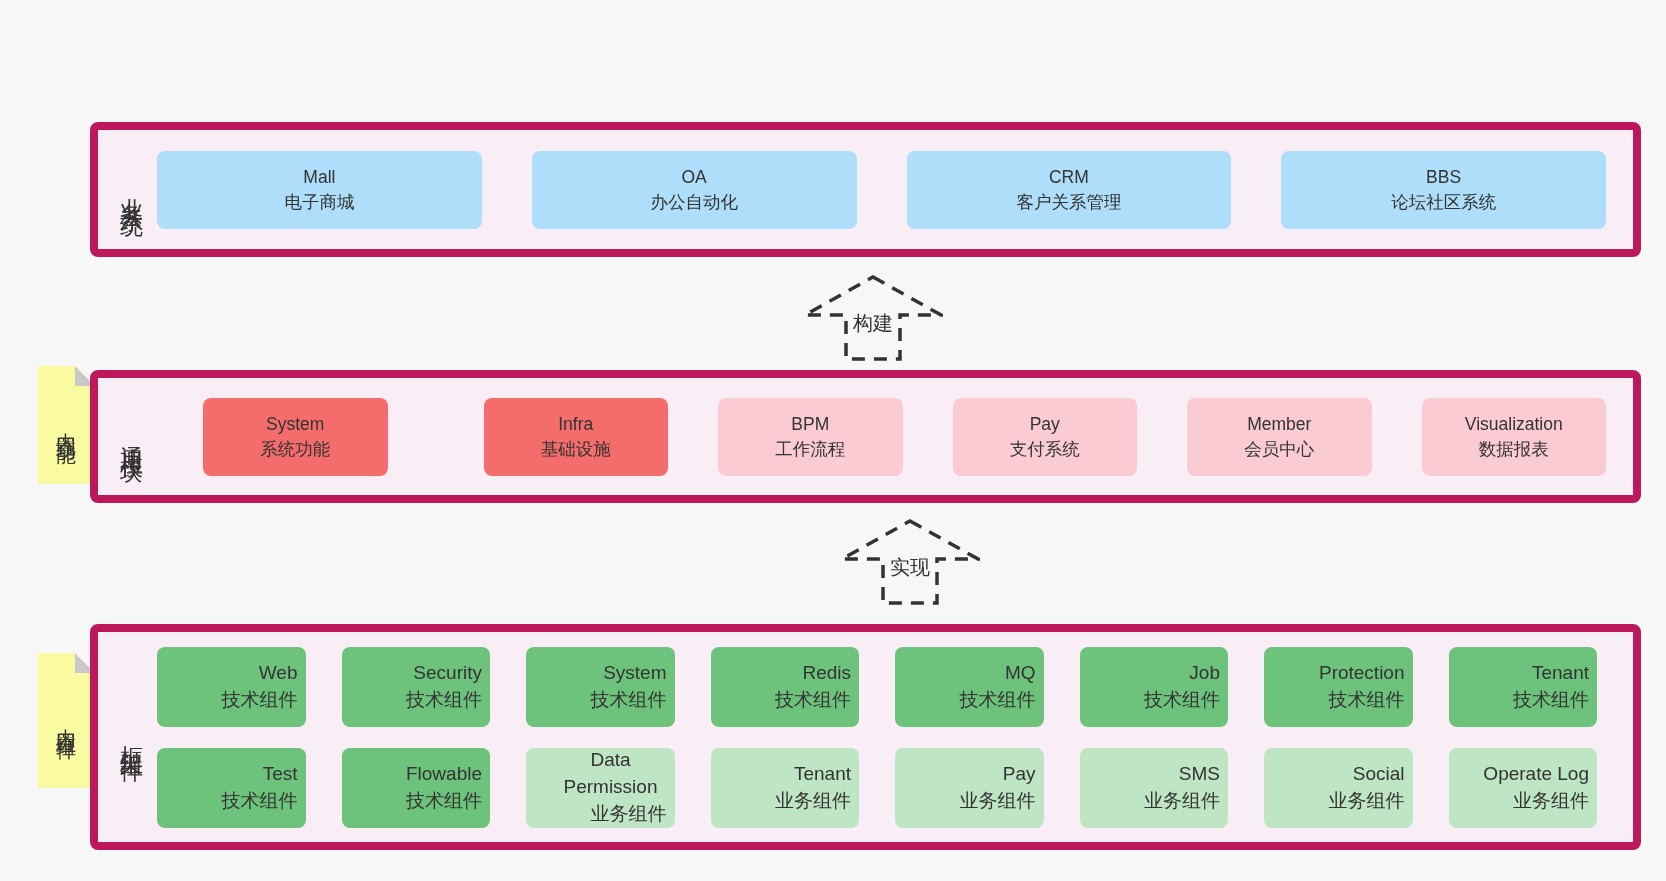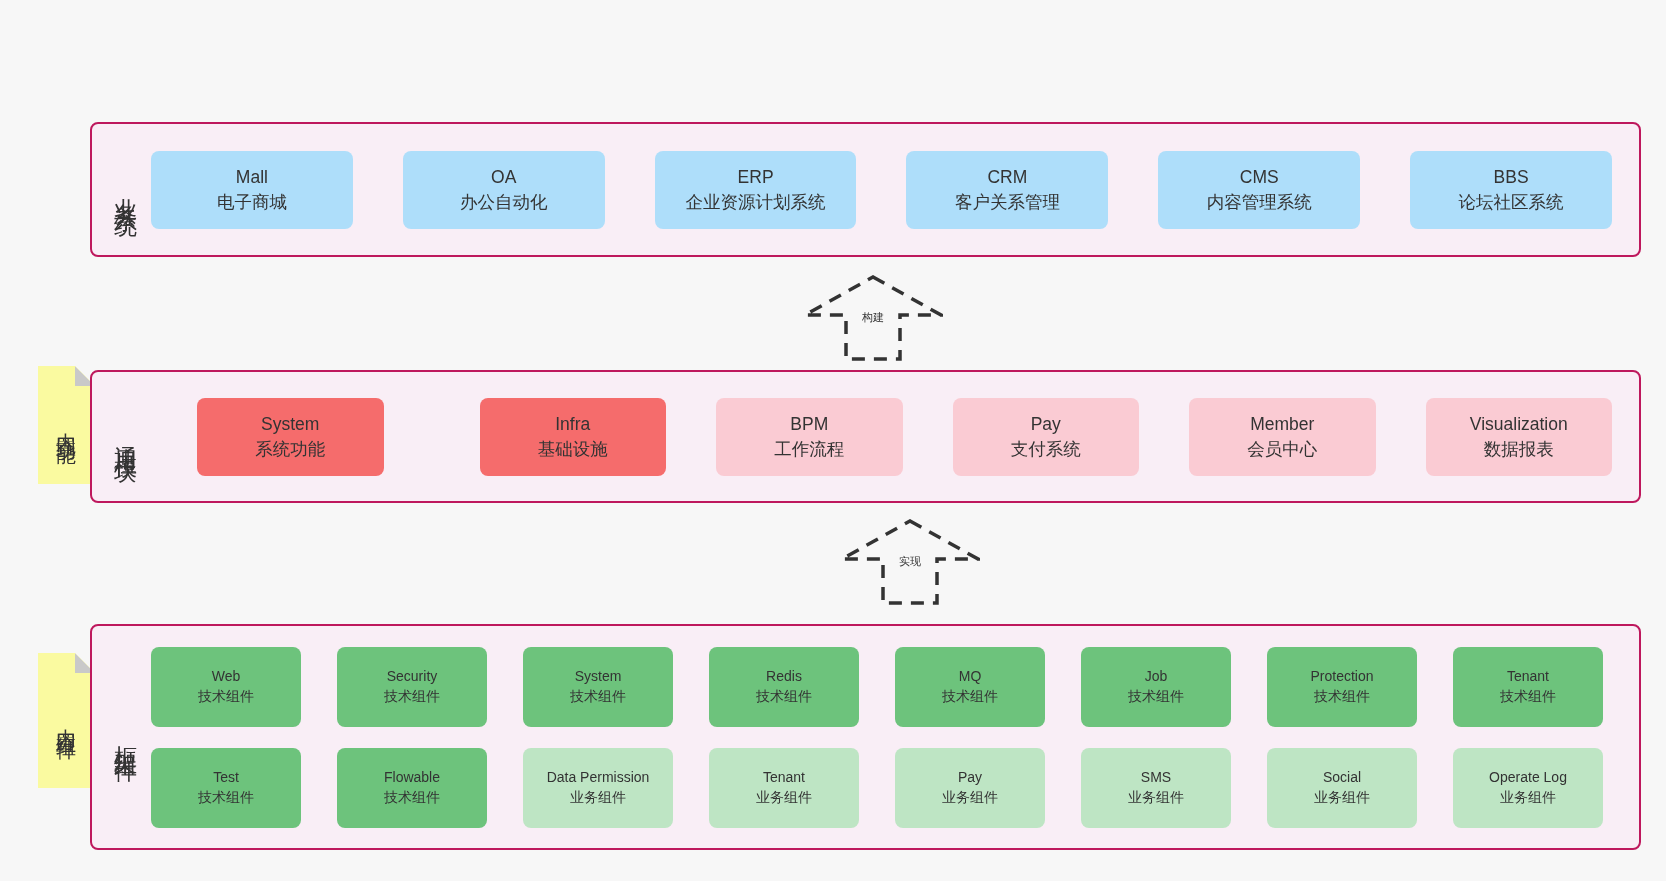--- a/index.html
+++ b/index.html
@@ -6,21 +6,21 @@
   html,body { margin:0; padding:0; }
   body {
     width:1666px; height:881px; position:relative; overflow:hidden;
     background:#F7F7F7; color:#333333;
     font-family:"Liberation Sans","DejaVu Sans",sans-serif;
   }
 
   
   .layer {
     position:absolute; left:90px; width:1551px; z-index:1;
-    background:#F9EEF6; border:2px solid #be185d; border-radius:8px;
+    background:#F9EEF6; border:8px solid #be185d; border-radius:8px;
     display:flex; align-items:stretch;
   }
   #layer-business   { top:122px; height:135px; }
   #layer-modules    { top:370px; height:133px; }
   #layer-components { top:624px; height:226px; }
 
   .vlabel {
     writing-mode:vertical-rl; text-orientation:upright;
     font-size:23px; letter-spacing:5px; line-height:1;
     align-self:center; margin-left:15px; width:30px; text-align:center;
@@ -35,21 +35,21 @@
     flex:1; display:flex; flex-direction:column; justify-content:center;
     gap:21px; padding:0 36px 0 14px;
   }
   .row8 { display:flex; gap:36px; }
 
   .box {
     flex:1; height:78px; border-radius:8px; padding:0 8px;
     display:flex; flex-direction:column; align-items:center; justify-content:center;
     text-align:center; font-size:17.5px; line-height:1.42;
   }
-  .row8 .box { height:80px; font-size:14px; }
+  .row8 .box { height:80px; font-size:19px;align-items:flex-end; }
   .box .t { max-width:112px; }
   .blue   { background:#AEDEFA; }
   .red    { background:#F56C6C;margin-left:46px; }
   .pink   { background:#FACBD3;align-items:center; }
   .green  { background:#6DC37C; }
   .lgreen { background:#BEE5C4; }
 
   
   .note {
     position:absolute; z-index:0; background:#FAFAA0;
@@ -67,21 +67,21 @@
     font-size:20px; letter-spacing:4px; line-height:1; color:#333;
   }
 
   
   .arrow { position:absolute; width:140px; height:86px; z-index:2; }
   #arrow-build     { left:803px; top:275px; }
   #arrow-implement { left:840px; top:519px; }
   .arrow svg { display:block; width:140px; height:86px; }
   .arrow .arrow-label {
     position:absolute; left:50%; top:34px; transform:translateX(-50%);
-    background:#F7F7F7; padding:1px 3px; font-size:11px; white-space:nowrap;text-align:center;
+    background:#F7F7F7; padding:1px 3px; font-size:20px; white-space:nowrap;text-align:center;
   }
 </style>
 </head>
 <body>
 
 <div class="note" id="note-modules">
   <span class="fold"></span>
   <span class="ntext">内置功能</span>
 </div>
 <div class="note" id="note-components">
@@ -94,30 +94,22 @@
   <div class="boxes-row">
     <div class="box blue">
       <div class="t">Mall</div>
       <div class="s">电子商城</div>
     </div>
     <div class="box blue">
       <div class="t">OA</div>
       <div class="s">办公自动化</div>
     </div>
     <div class="box blue">
-      <div class="t">ERP</div>
-      <div class="s">企业资源计划系统</div>
-    </div>
-    <div class="box blue">
       <div class="t">CRM</div>
       <div class="s">客户关系管理</div>
-    </div>
-    <div class="box blue">
-      <div class="t">CMS</div>
-      <div class="s">内容管理系统</div>
     </div>
     <div class="box blue">
       <div class="t">BBS</div>
       <div class="s">论坛社区系统</div>
     </div>
   </div>
 </div>
 
 <div class="arrow" id="arrow-build">
   <svg viewBox="0 0 140 86">

